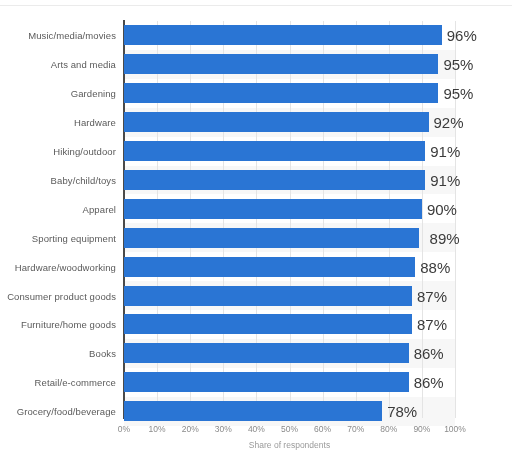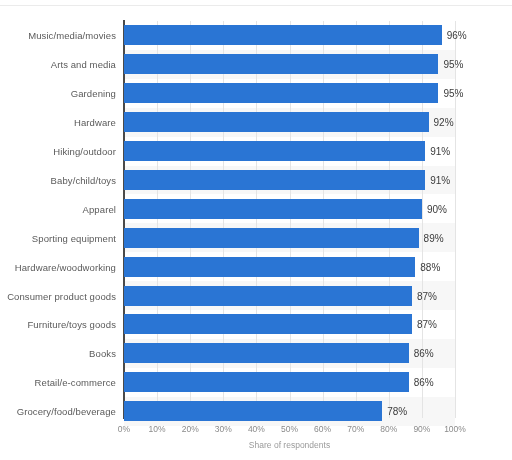--- a/index.html
+++ b/index.html
@@ -84,21 +84,21 @@
     left: 124px;
     top: 50%;
     transform: translateY(-50%);
     height: 20px;
     background: #2a75d4;
   }
   .val-label {
     position: absolute;
     top: 50%;
     transform: translateY(-50%);
-    font-size: 10px;
+    font-size: 15px;
     color: #3b3b3b;
     white-space: nowrap;
   }
   .xtick {
     position: absolute;
     top: 424px;
     font-size: 8.5px;
     color: #8a8a8a;
     transform: translateX(-50%);
     white-space: nowrap;
@@ -183,34 +183,34 @@
         <div class="val-label" style="left: 430.21px;">91%</div>
       </div>
       <div class="row" style="top: 194.4px;">
         <div class="cat-label">Apparel</div>
         <div class="bar" style="width: 297.9px; background: rgb(42, 117, 212);"></div>
         <div class="val-label" style="left: 426.9px;">90%</div>
       </div>
       <div class="row" style="top: 223.3px;">
         <div class="cat-label">Sporting equipment</div>
         <div class="bar" style="width: 294.59px; background: rgb(42, 117, 212);"></div>
-        <div class="val-label" style="left: 423.59px;">89%</div>
+        <div class="val-label" style="left: 423.59px; padding-left: 6px;">89%</div>
       </div>
       <div class="row" style="top: 252.2px;">
         <div class="cat-label">Hardware/woodworking</div>
         <div class="bar" style="width: 291.28px; background: rgb(42, 117, 212);"></div>
         <div class="val-label" style="left: 420.28px;">88%</div>
       </div>
       <div class="row" style="top: 281.1px;">
         <div class="cat-label">Consumer product goods</div>
         <div class="bar" style="width: 287.97px; background: rgb(42, 117, 212);"></div>
         <div class="val-label" style="left: 416.97px;">87%</div>
       </div>
       <div class="row" style="top: 310px;">
-        <div class="cat-label">Furniture/toys goods</div>
+        <div class="cat-label">Furniture/home goods</div>
         <div class="bar" style="width: 287.97px; background: rgb(42, 117, 212);"></div>
         <div class="val-label" style="left: 416.97px;">87%</div>
       </div>
       <div class="row" style="top: 338.9px;">
         <div class="cat-label">Books</div>
         <div class="bar" style="width: 284.66px; background: rgb(42, 117, 212);"></div>
         <div class="val-label" style="left: 413.66px;">86%</div>
       </div>
       <div class="row" style="top: 367.8px;">
         <div class="cat-label">Retail/e-commerce</div>

